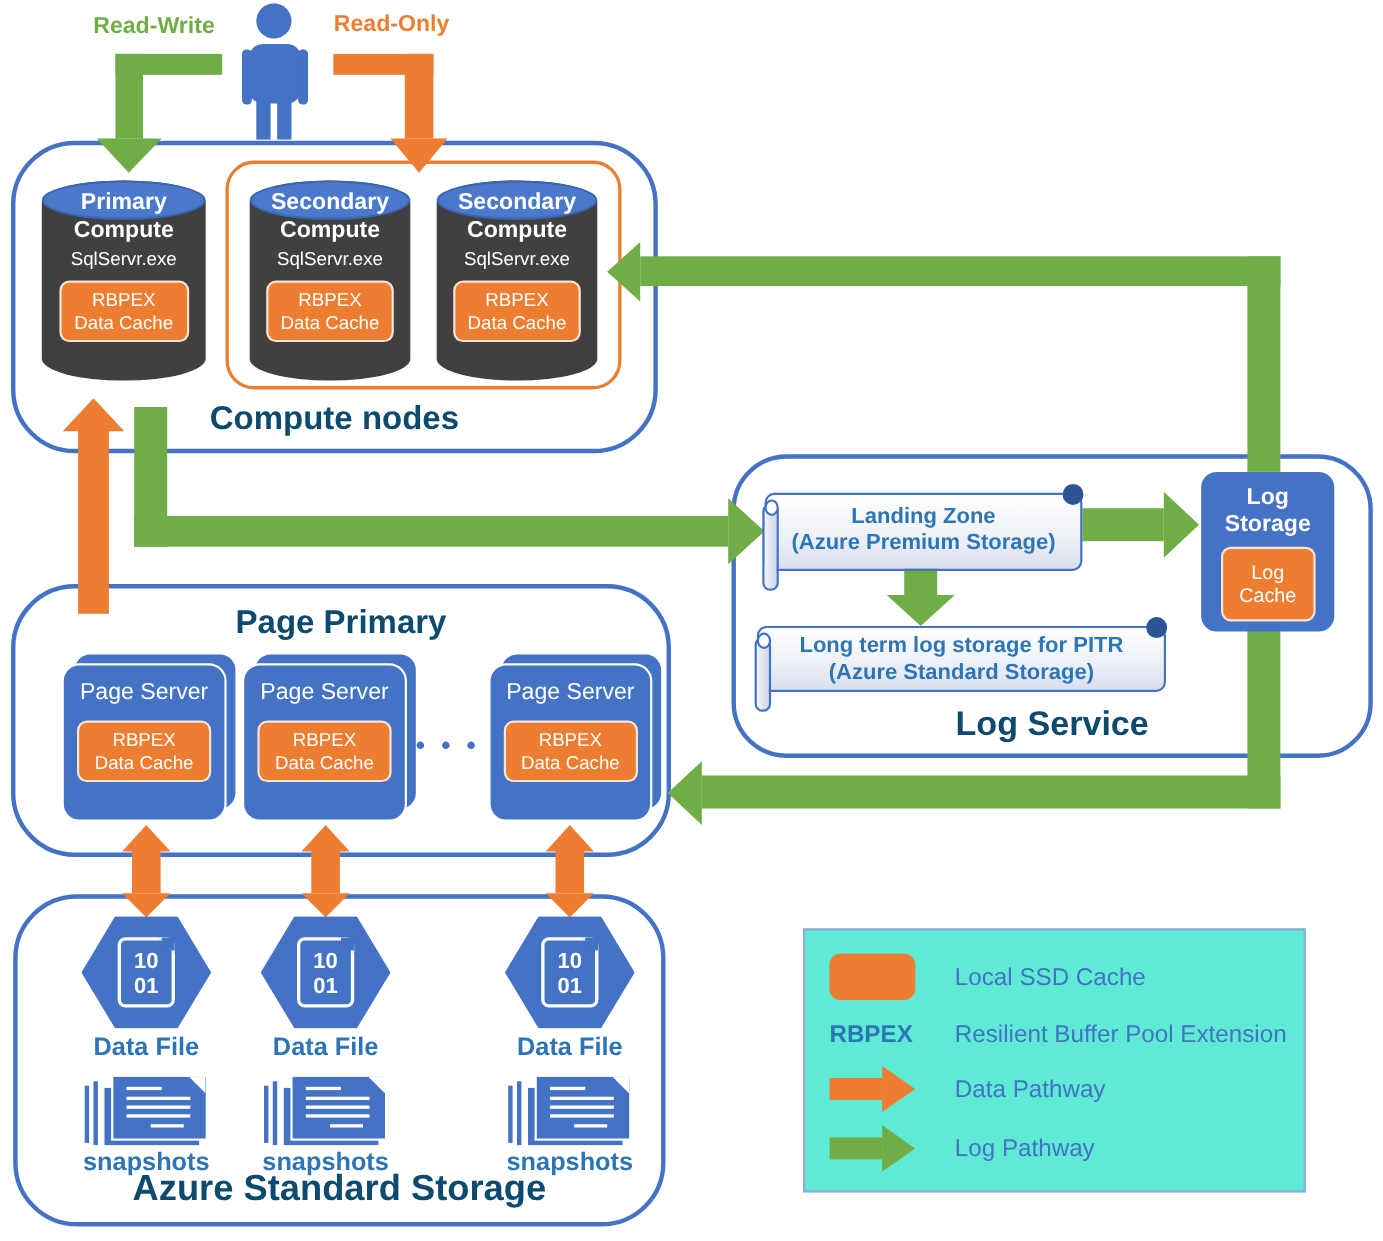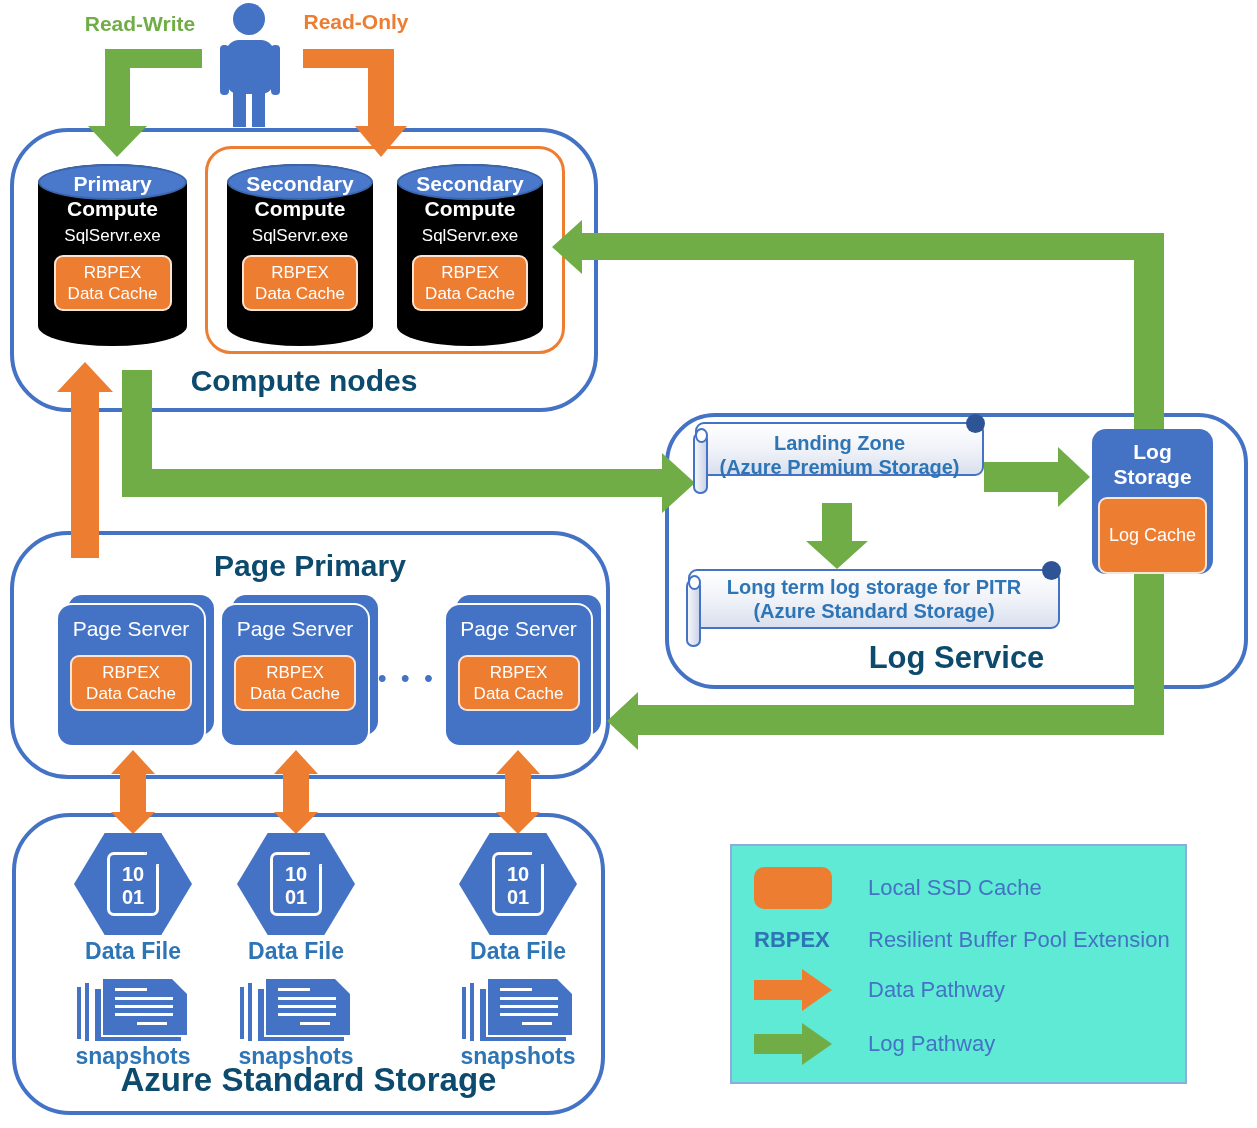--- a/index.html
+++ b/index.html
@@ -7,21 +7,21 @@
           font-family:"Liberation Sans","DejaVu Sans",sans-serif;}
   
   .obox{position:absolute;border:4px solid #4472C4;border-radius:58px;background:#fff;z-index:1;box-sizing:border-box;}
   .obox .btitle{position:absolute;left:0;right:0;text-align:center;color:#0c4a6e;font-weight:bold;}
   .ogroup{position:absolute;border:3px solid #ED7D31;border-radius:26px;z-index:2;box-sizing:border-box;}
   
   #arrows{position:absolute;left:0;top:0;z-index:3;pointer-events:none;}
   
   .item{position:absolute;z-index:4;}
   
-  .cylinder{position:absolute;z-index:4;background:#000000;border-radius:74px/20px;text-align:center;color:#fff;}
+  .cylinder{position:absolute;z-index:4;background:#404040;border-radius:74px/20px;text-align:center;color:#fff;}
   .cylinder::before{content:"";position:absolute;left:0;right:0;top:0;height:36px;border-radius:50%;
                     background:#4a78cb;border:2px solid #3a66ad;box-sizing:border-box;}
   .cyl-in{position:relative;z-index:1;padding-top:7px;}
   .cyl-name{font-size:21px;font-weight:bold;line-height:25px;}
   .cyl-proc{font-size:17px;line-height:20px;margin-top:5px;}
   .cache{margin:9px auto 0;background:#ED7D31;border:2px solid rgba(255,255,255,.8);border-radius:9px;
          color:#fff;font-size:17px;line-height:21px;padding:5px 0;box-sizing:border-box;}
   
   .pcard-back{position:absolute;z-index:4;background:#4472C4;border-radius:14px;}
   .pcard{position:absolute;z-index:5;background:#4472C4;border-radius:14px;box-shadow:0 0 0 2px #fff;
@@ -220,38 +220,38 @@
   <div class="dots" style="left:378px;top:664px;">• • •</div>
   <div class="pcard-back" style="left:456px;top:595px;width:145px;height:140px;"></div>
   <div class="pcard" style="left:446px;top:605px;width:145px;height:140px;">
     <div class="pname">Page Server</div>
     <div class="cache" style="width:122px;margin-top:14px;">
       <div>RBPEX</div>
       <div>Data Cache</div>
     </div>
   </div>
 
-  <div class="scroll" style="left:695px;top:422px;width:289px;height:54px;">
+  <div class="scroll" style="left:695px;top:448px;width:289px;height:71px;">
     <div class="curl"></div>
     <div class="curl-eye"></div>
     <div class="pin"></div>
     <div class="scr-l1">Landing Zone</div>
     <div class="scr-l2">(Azure Premium Storage)</div>
   </div>
   <div class="scroll" style="left:688px;top:569px;width:372px;height:60px;">
     <div class="curl"></div>
     <div class="curl-eye"></div>
     <div class="pin"></div>
     <div class="scr-l1" style="margin-top:4px;">Long term log storage for PITR</div>
     <div class="scr-l2">(Azure Standard Storage)</div>
   </div>
   <div class="lnode" style="left:1092px;top:429px;width:121px;height:145px;">
     <div class="lname">Log</div>
     <div class="lname" style="margin-top:0;">Storage</div>
-    <div class="cache" style="width:109px;margin-top:8px;font-size:18px;padding:26px 0;">
+    <div class="cache" style="width:86px;margin-top:8px;font-size:18px;padding:11px 0;">
       <div>Log Cache</div>
     </div>
   </div>
 
   <div class="hex" style="left:74px;top:833px;width:118px;height:102px;">
     <div class="hexdoc">
       <div class="fold"></div>
       <div>10</div>
       <div>01</div>
     </div>

